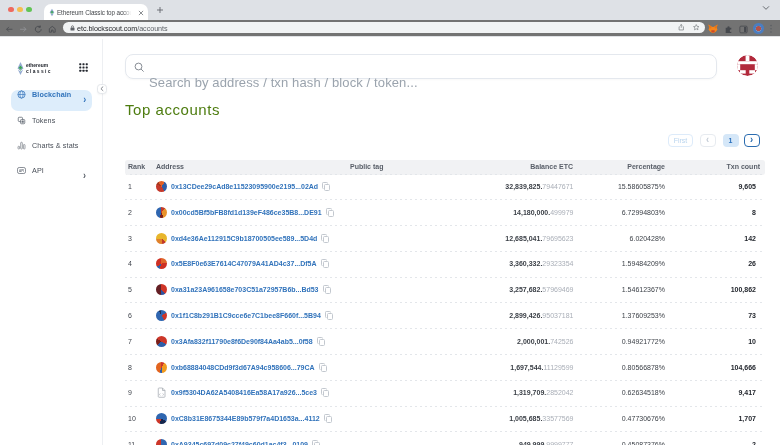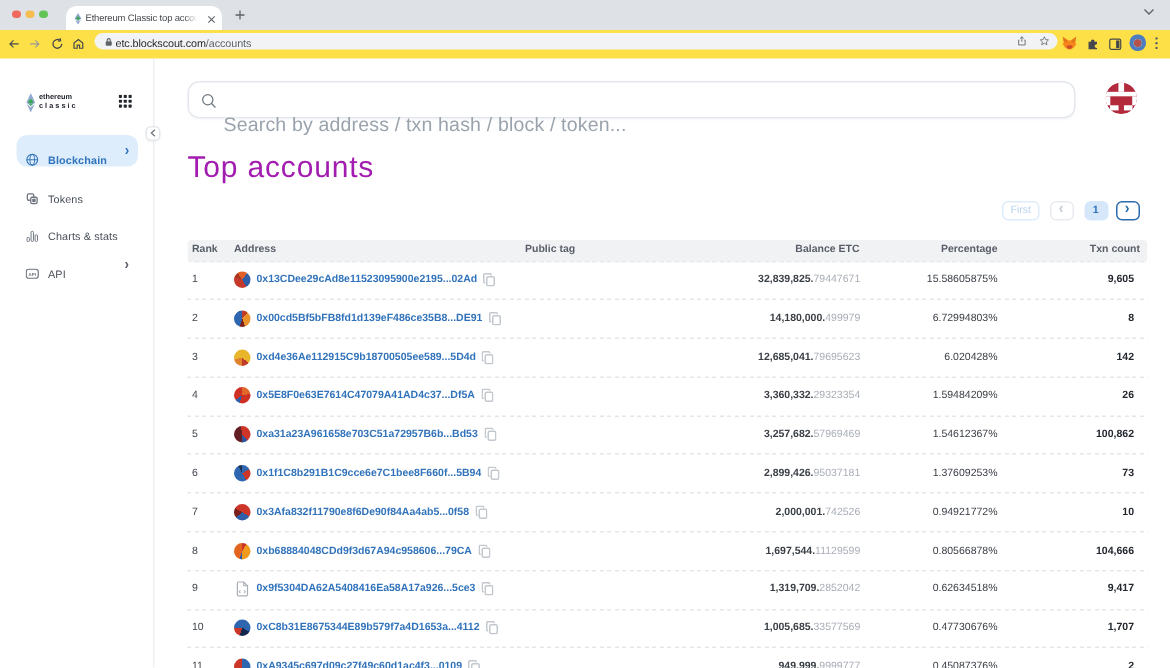--- a/index.html
+++ b/index.html
@@ -4,38 +4,38 @@
 *{margin:0;padding:0;box-sizing:border-box}
 html,body{width:780px;height:445px;overflow:hidden;background:#fff;
  font-family:"Liberation Sans",sans-serif;-webkit-font-smoothing:antialiased}
 .abs{position:absolute}
 
 #tabstrip{position:absolute;left:0;top:0;width:780px;height:20px;background:#dee1e6}
 .tl{position:absolute;top:6.5px;width:5.5px;height:5.5px;border-radius:50%}
 #tab{position:absolute;left:44px;top:4px;width:104px;height:16px;background:#fff;border-radius:7px 7px 0 0}
 #tabtitle{position:absolute;left:13px;top:4.8px;width:76px;font-size:6.3px;color:#45484c;white-space:nowrap;overflow:hidden;letter-spacing:-.1px}
 #tabfade{position:absolute;right:13px;top:0;width:12px;height:16px;background:linear-gradient(90deg,rgba(255,255,255,0),#fff 70%)}
-#toolbar{position:absolute;left:0;top:20px;width:780px;height:33px;background:#fde047;border-bottom:1px solid #e0e2e5}
+#toolbar{position:absolute;left:0;top:20px;width:780px;height:17px;background:#737373;border-bottom:1px solid #e0e2e5}
 #omni{position:absolute;left:63px;top:2.3px;width:642px;height:10.4px;background:#f1f3f4;border-radius:6px}
 #urltext{position:absolute;left:14px;top:1.5px;font-size:7.2px;color:#26282b;white-space:nowrap;letter-spacing:-.05px}
 #urltext span{color:#5f6368}
 
 #page{position:absolute;left:0;top:39px;width:780px;height:406px;background:#fff}
 #sidebar{position:absolute;left:0;top:0;width:103px;height:406px;border-right:1px solid #edeff2}
-.mitem{position:absolute;left:11px;width:81px;height:21px;border-radius:7px;display:flex;align-items:flex-end;font-size:7.2px;color:#494f58;font-weight:400;letter-spacing:-.05px}
+.mitem{position:absolute;left:11px;width:81px;height:21px;border-radius:7px;display:flex;align-items:flex-start;font-size:7.2px;color:#494f58;font-weight:400;letter-spacing:-.05px}
 .mitem .mic{width:9px;height:9px;margin:0 0 0 6px}
 .mitem .mlabel{margin-left:6px;letter-spacing:.1px}
 .mitem .chev{position:absolute;right:6px;color:#565c66;font-size:9px;font-weight:700;transform:scaleY(1.15);top:4.5px}
 .sel{background:#ddedfb;color:#3173bb;font-weight:700;letter-spacing:-.15px}
 .sel .chev{color:#3173bb}
 
 #search{position:absolute;left:125px;top:14.8px;width:591.5px;height:25.6px;border:1px solid #e4e8ee;border-radius:8px;box-shadow:0 1px 2px rgba(0,0,0,.03)}
 #search .ph{position:absolute;left:23px;top:20px;font-size:13px;color:#9aa3ad;letter-spacing:.12px}
 #avatar{position:absolute;left:737px;top:15.8px;width:21px;height:21px;border-radius:50%;overflow:hidden}
-h1{position:absolute;left:125px;top:62px;font-size:20px;font-weight:400;color:#a21caf;letter-spacing:.55px}
+h1{position:absolute;left:125px;top:62px;font-size:15px;font-weight:400;color:#4d7c0f;letter-spacing:.55px}
 #ads{position:absolute;right:22px;top:69.5px;font-size:7.5px;color:#3a3f46;display:flex;align-items:center;white-space:nowrap}
 #ads b{color:#1f242b;margin-right:10.5px}
 #ads .shido{width:8px;height:8px;border-radius:2px;background:#141a2e;display:inline-block;margin-right:3px;position:relative}
 #ads .shido:after{content:"";position:absolute;left:1.8px;top:1.8px;width:3.2px;height:3.2px;border:1px solid #fff;border-radius:50%}
 #ads a{color:#2f7cd1;margin-left:3px}
 
 .pg{position:absolute;top:95px;height:13px;border-radius:4px;font-size:7px;display:flex;align-items:center;justify-content:center}
 #pgfirst{left:668px;width:25px;border:1px solid #ddebfa;color:#b9d4ee}
 #pgprev{left:699.5px;width:16px;border:1px solid #e7ebf0;color:#c3cbd5}
 #pgone{left:722.5px;width:16px;background:#d5e7f8;color:#2a70bd;font-weight:700}

